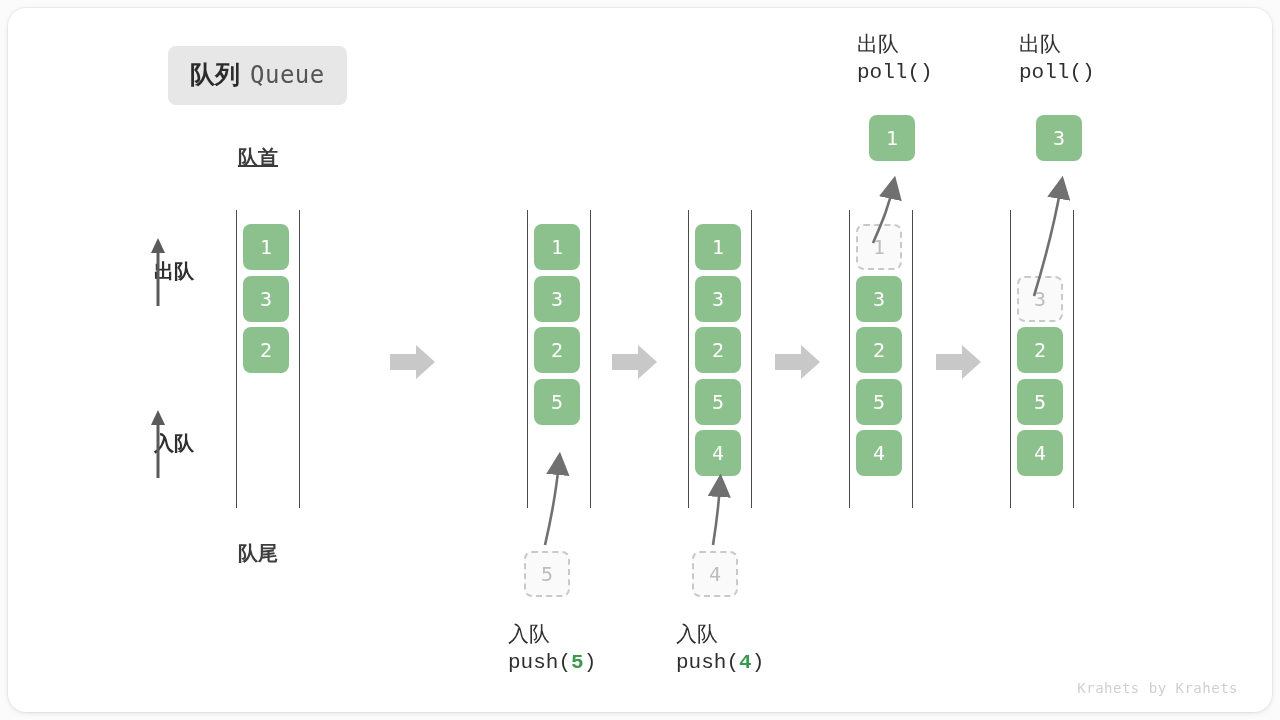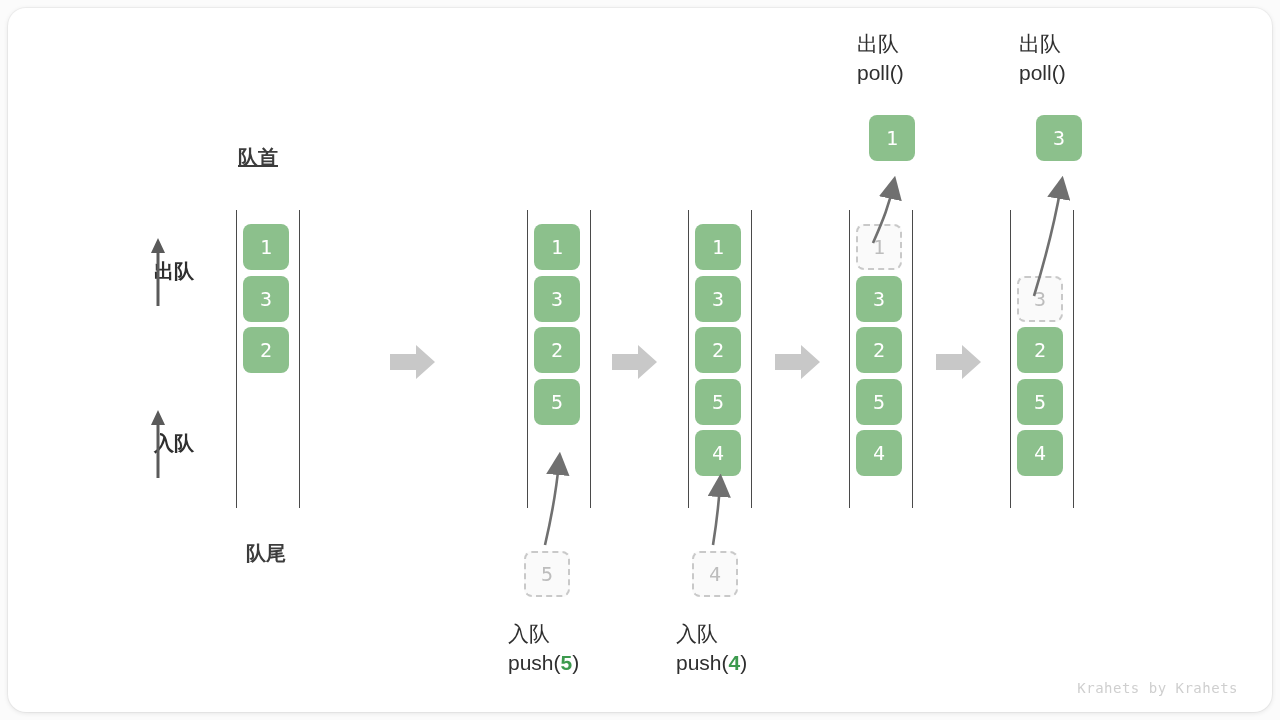--- a/index.html
+++ b/index.html
@@ -42,21 +42,21 @@
     font-family: "DejaVu Sans Mono", "Liberation Mono", monospace;
   }
 
   
   .cap {
     position: absolute;
     font-size: 20px; font-weight: bold; color: #3c3c3c;
     white-space: nowrap;
   }
   #cap-head { left: 238px; top: 144px; text-decoration: underline; }
-  #cap-tail { left: 238px; top: 540px; margin-left: 8px; }
+  #cap-tail { left: 238px; top: 540px; }
 
   
   .side-op { position: absolute; white-space: nowrap; }
   .side-op .txt {
     position: absolute; right: 34px; top: 0;
     font-size: 20px; font-weight: bold; color: #2f2f2f;
   }
   .side-op svg { position: absolute; left: 0; top: -22px; }
   #op-dequeue { left: 148px; top: 258px; width: 80px; }
   #op-enqueue { left: 148px; top: 430px; width: 80px; }
@@ -117,21 +117,21 @@
   }
 
   
   .op-caption { position: absolute; white-space: nowrap; text-align: left; }
   .op-caption .cn {
     font-size: 21px; color: #2f2f2f; line-height: 1.35;
     font-family: "Liberation Sans", "DejaVu Sans", sans-serif;
   }
   .op-caption .code {
     font-size: 21px; color: #2f2f2f; line-height: 1.45;
-    font-family: Liberation Sans, sans-serif;
+    font-family: Liberation Mono, monospace;
   }
   .op-caption .code .num { color: #3c9a4e; font-weight: bold; }
 
   
   .step-arrow { position: absolute; top: 343px; }
 
   
   .motion { position: absolute; left: 0; top: 0; pointer-events: none; }
 
   
@@ -141,20 +141,24 @@
     font-size: 14px; color: #cfcfcf; letter-spacing: .5px;
     font-family: "DejaVu Sans Mono", "Liberation Mono", monospace;
   }
 </style>
 </head>
 <body>
 
 <div id="stage">
   <div class="card"></div>
 
+  <div class="title-badge">
+    <span class="title-cn">队列</span>
+    <span class="title-en">Queue</span>
+  </div>
 
   <div class="cap" id="cap-head">队首</div>
   <div class="cap" id="cap-tail">队尾</div>
 
   <div class="side-op" id="op-dequeue">
     <span class="txt">出队</span>
     <svg width="20" height="72" viewBox="0 0 20 72">
       <line x1="10" y1="70" x2="10" y2="14" stroke="#5a5a5a" stroke-width="3"></line>
       <path d="M10 2 L17 17 L3 17 Z" fill="#5a5a5a"></path>
     </svg>

